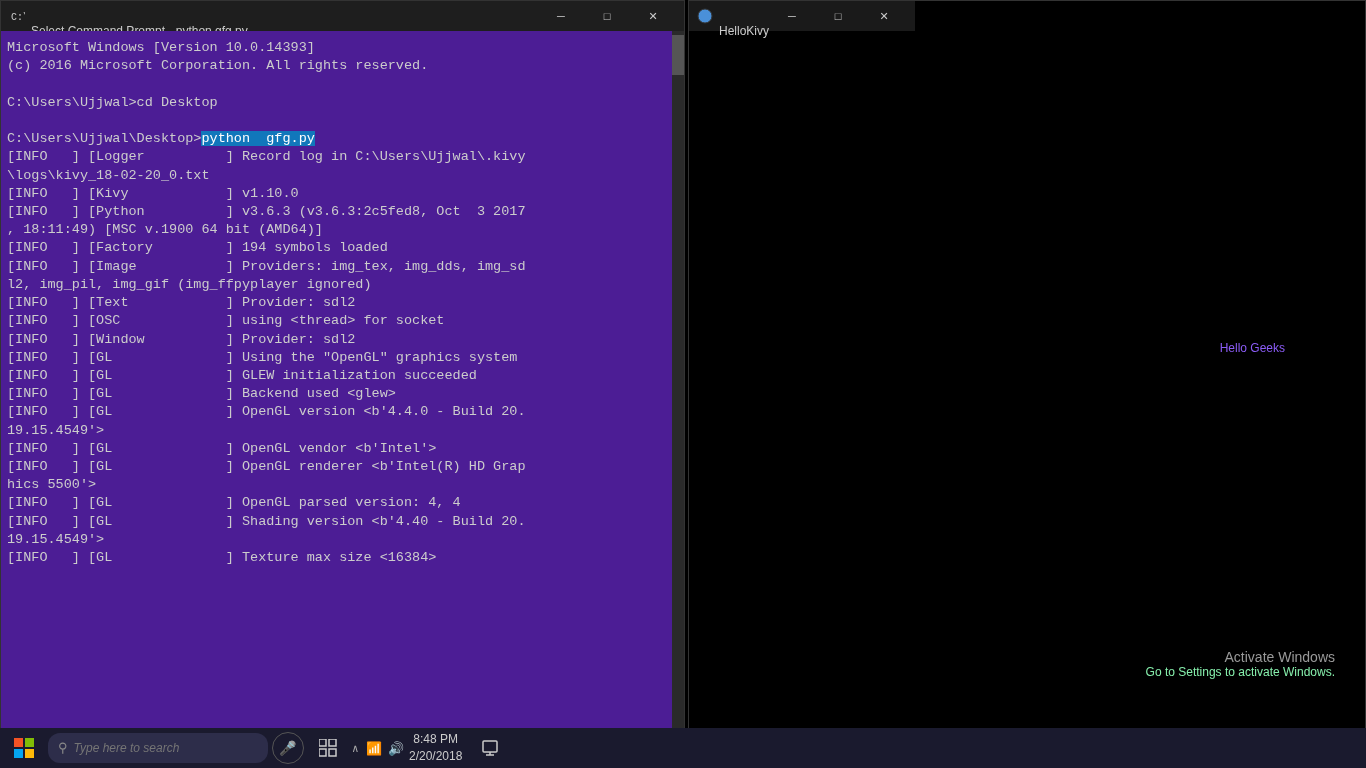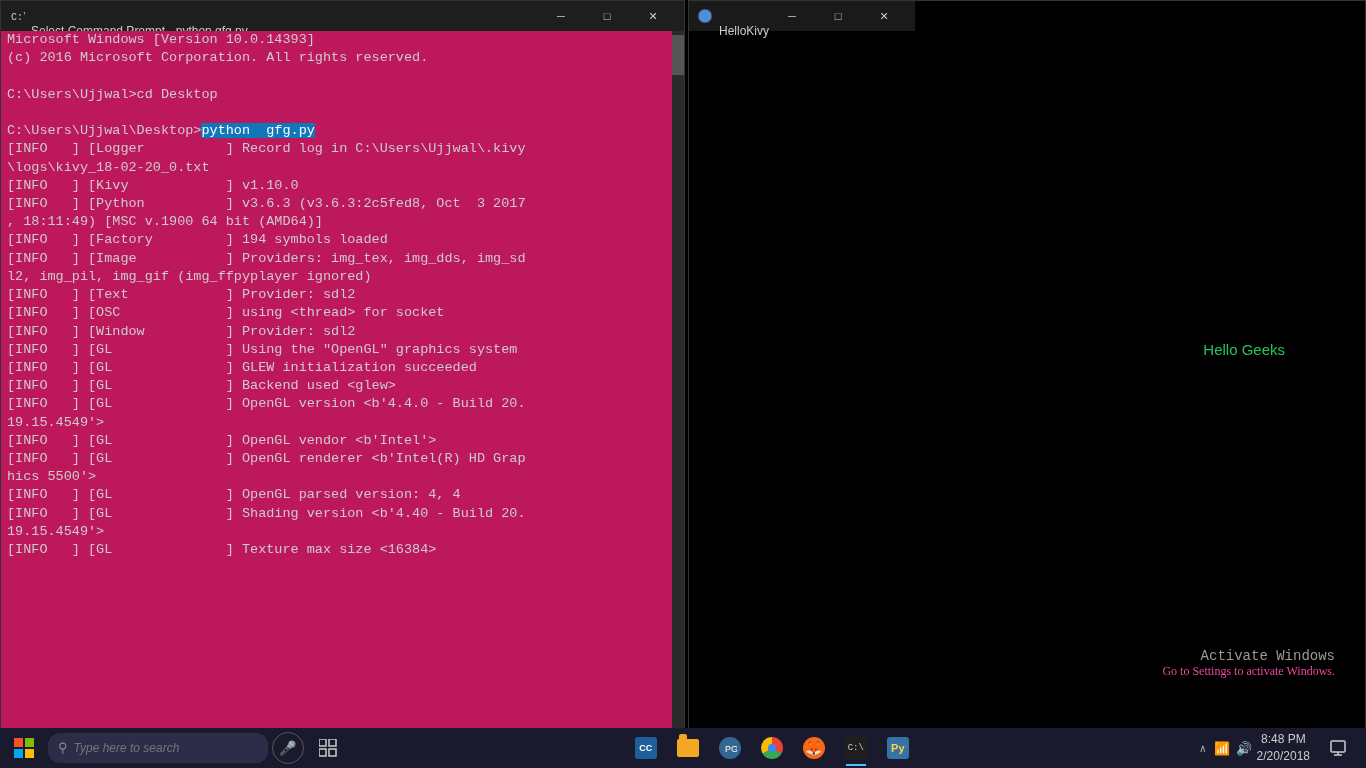--- a/index.html
+++ b/index.html
@@ -79,25 +79,25 @@
       color: #ccc;
       font-size: 11px;
       font-family: 'Segoe UI', sans-serif;
       cursor: pointer;
       background: transparent;
       border: none;
     }
 
     .cmd-content {
       flex: 1;
-      background: #be185d;
+      background: #4c1d95;
       color: #ccc;
       font-size: 13.5px;
       line-height: 1.35;
-      padding: 0 4px 4px 6px;
+      padding: 8px 4px 4px 6px;
       overflow: hidden;
       position: relative;
     }
 
     .cmd-content pre {
       white-space: pre-wrap;
       word-break: break-all;
       color: #ccc;
       font-family: 'Courier New', Courier, monospace;
       font-size: 13.5px;
@@ -148,42 +148,42 @@
       background: #000;
       display: flex;
       flex-direction: column;
       position: relative;
     }
 
     .hello-geeks {
       position: absolute;
       top: 340px;
       right: 80px;
-      color: #22c55e;
+      color: #8b5cf6;
       font-family: 'Segoe UI', sans-serif;
-      font-size: 15px;
+      font-size: 12px;
     }
 
     .activate-windows {
       position: absolute;
       bottom: 60px;
       right: 30px;
       text-align: right;
     }
 
     .activate-windows .title {
       color: #999;
       font-size: 14px;
-      font-family: Liberation Mono, monospace;
+      font-family: Liberation Sans, sans-serif;
     }
 
     .activate-windows .subtitle {
-      color: #ec4899;
-      font-size: 12px;
-      font-family: Liberation Serif, serif;
+      color: #86efac;
+      font-size: 12px;
+      font-family: Liberation Sans, sans-serif;
     }
 
     
     .taskbar {
       height: 40px;
       background: #1a1a2e;
       display: flex;
       align-items: center;
       padding: 0 4px;
       flex-shrink: 0;
@@ -497,57 +497,20 @@
 
   <div class="taskbar-app-btn">
     <svg width="18" height="18" viewBox="0 0 18 18">
       <rect x="0" y="0" width="7" height="7" fill="none" stroke="#ccc" stroke-width="1.5"></rect>
       <rect x="10" y="0" width="7" height="7" fill="none" stroke="#ccc" stroke-width="1.5"></rect>
       <rect x="0" y="10" width="7" height="7" fill="none" stroke="#ccc" stroke-width="1.5"></rect>
       <rect x="10" y="10" width="7" height="7" fill="none" stroke="#ccc" stroke-width="1.5"></rect>
     </svg>
   </div>
 
-  <div class="taskbar-middle">
-
-    <div class="taskbar-app-btn">
-      <div class="icon-cc">CC</div>
-    </div>
-
-    <div class="taskbar-app-btn">
-      <div class="icon-folder"></div>
-    </div>
-
-    <div class="taskbar-app-btn">
-      <div class="icon-pg">
-        <svg width="14" height="14" viewBox="0 0 14 14">
-          <text x="2" y="11" fill="#fff" font-size="9" font-family="sans-serif">PG</text>
-        </svg>
-      </div>
-    </div>
-
-    <div class="taskbar-app-btn">
-      <div class="icon-chrome">
-        <div class="icon-chrome-inner"></div>
-      </div>
-    </div>
-
-    <div class="taskbar-app-btn">
-      <div class="icon-firefox">🦊</div>
-    </div>
-
-    <div class="taskbar-app-btn active">
-      <div class="icon-cmd">C:\</div>
-    </div>
-
-    <div class="taskbar-app-btn">
-      <div class="icon-python">Py</div>
-    </div>
-
-  </div>
 
   <div class="taskbar-right">
 
     <span class="chevron-up">∧</span>
 
     <div class="taskbar-systray">
       <span class="systray-icon">📶</span>
       <span class="systray-icon">🔊</span>
     </div>
 

